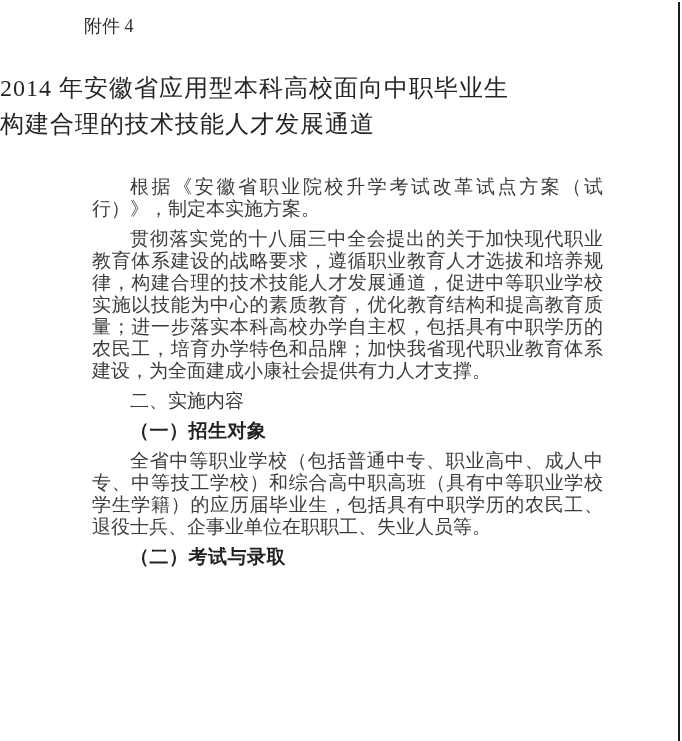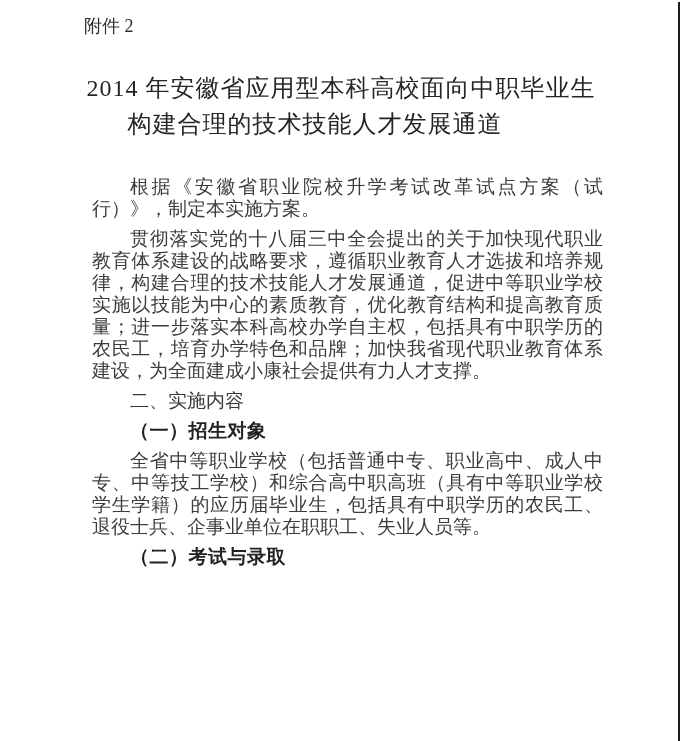--- a/index.html
+++ b/index.html
@@ -28,21 +28,20 @@
     margin: 0;
     padding-top: 14px;
     padding-left: 84px;
     font-size: 18px;
     line-height: 24px;
     color: #2e2e2e;
   }
 
   .title {
     margin: 32px 0 0 0;
-    text-align: center;
     font-size: 24px;
     line-height: 36px;
     color: #252525;
     font-weight: 500;
     letter-spacing: 1px;
   }
   .title .line2 {
     padding-right: 52px; 
   }
 
@@ -72,21 +71,21 @@
     font-weight: bold;
     color: #222222;
     letter-spacing: 0.5px;
   }
 </style>
 </head>
 <body>
 
 <div class="page">
 
-  <p class="attachment">附件 2</p>
+  <p class="attachment">附件 4</p>
 
   <h1 class="title">
     <div class="line1">2014 年安徽省应用型本科高校面向中职毕业生</div>
     <div class="line2">构建合理的技术技能人才发展通道</div>
   </h1>
 
   <div class="doc-body">
 
   <p class="para">根据《安徽省职业院校升学考试改革试点方案（试行）》，制定本实施方案。</p>
       <p class="para">贯彻落实党的十八届三中全会提出的关于加快现代职业教育体系建设的战略要求，遵循职业教育人才选拔和培养规律，构建合理的技术技能人才发展通道，促进中等职业学校实施以技能为中心的素质教育，优化教育结构和提高教育质量；进一步落实本科高校办学自主权，包括具有中职学历的农民工，培育办学特色和品牌；加快我省现代职业教育体系建设，为全面建成小康社会提供有力人才支撑。</p>

